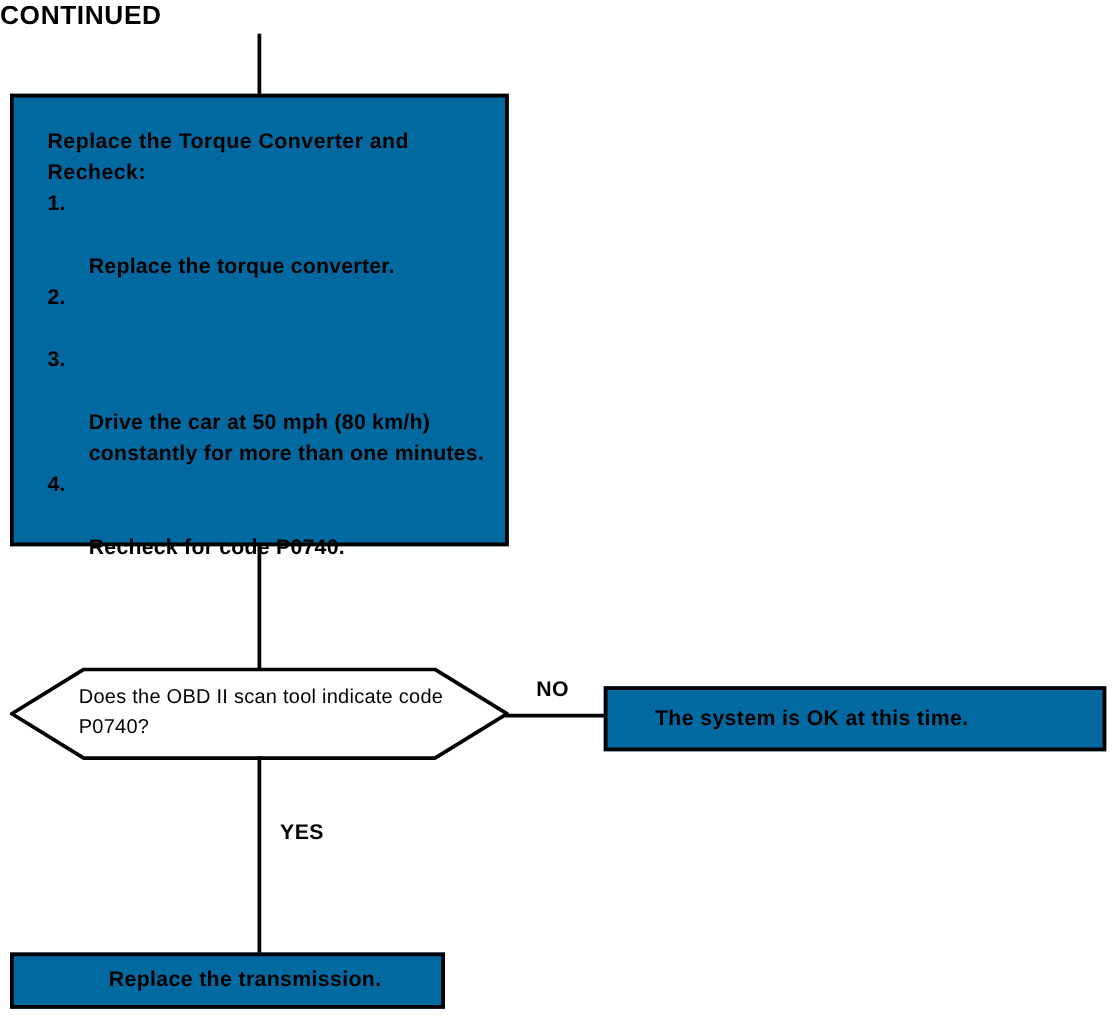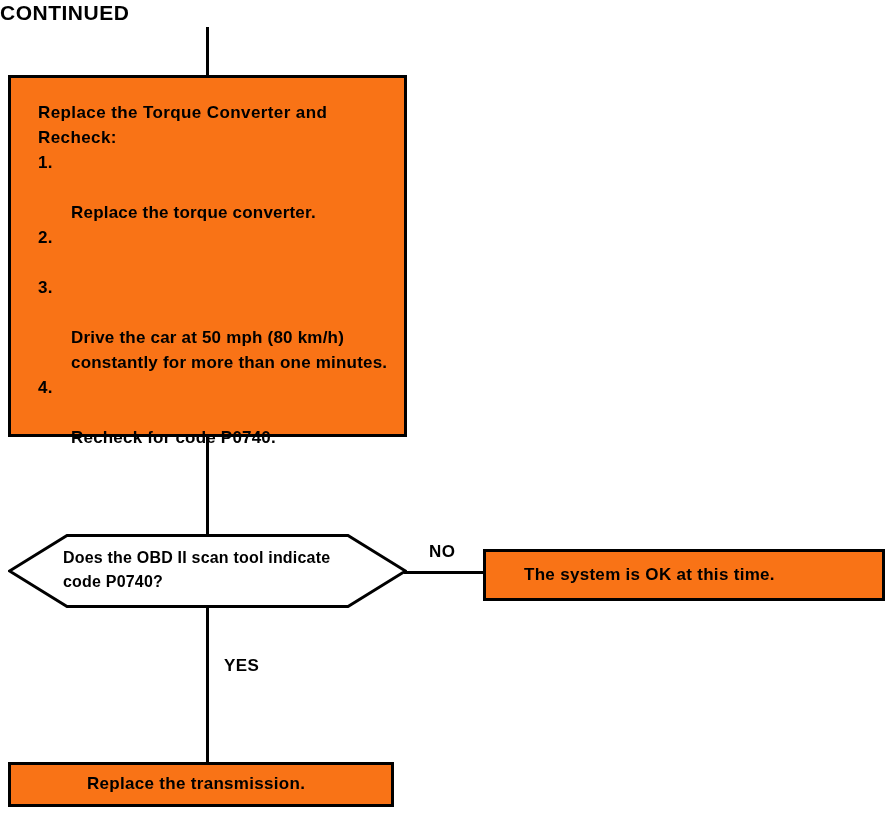--- a/index.html
+++ b/index.html
@@ -25,21 +25,21 @@
   }
   .hline {
     position: absolute;
     height: 3px;
     background: #000000;
   }
 
   .box {
     position: absolute;
     border: 3px solid #000000;
-    background: #f97316;
+    background: #0369a1;
     box-sizing: border-box;
   }
 
   
   #continued-title {
     position: absolute;
     left: 0;
     top: 0px;
     width: 414px;
     text-align: left;
@@ -110,21 +110,21 @@
     left: 0;
     top: 0;
     display: block;
   }
   #decision-text {
     position: absolute;
     left: 55px;
     top: 12px;
     width: 300px;
     font-size: 16px;
-    font-weight: bold;
+    font-weight: normal;
     line-height: 24px;
     letter-spacing: 0.2px;
     white-space: pre-line;
   }
 
   
   #label-no {
     position: absolute;
     left: 429px;
     top: 542px;
@@ -155,21 +155,21 @@
     top: 13px;
     font-size: 17px;
     font-weight: bold;
     letter-spacing: 0.3px;
   }
 
   
   #transmission-box {
     left: 8px;
     top: 762px;
-    width: 386px;
+    width: 348px;
     height: 45px;
   }
   #transmission-text {
     position: absolute;
     left: 76px;
     top: 9px;
     font-size: 17px;
     font-weight: bold;
     letter-spacing: 0.3px;
   }

